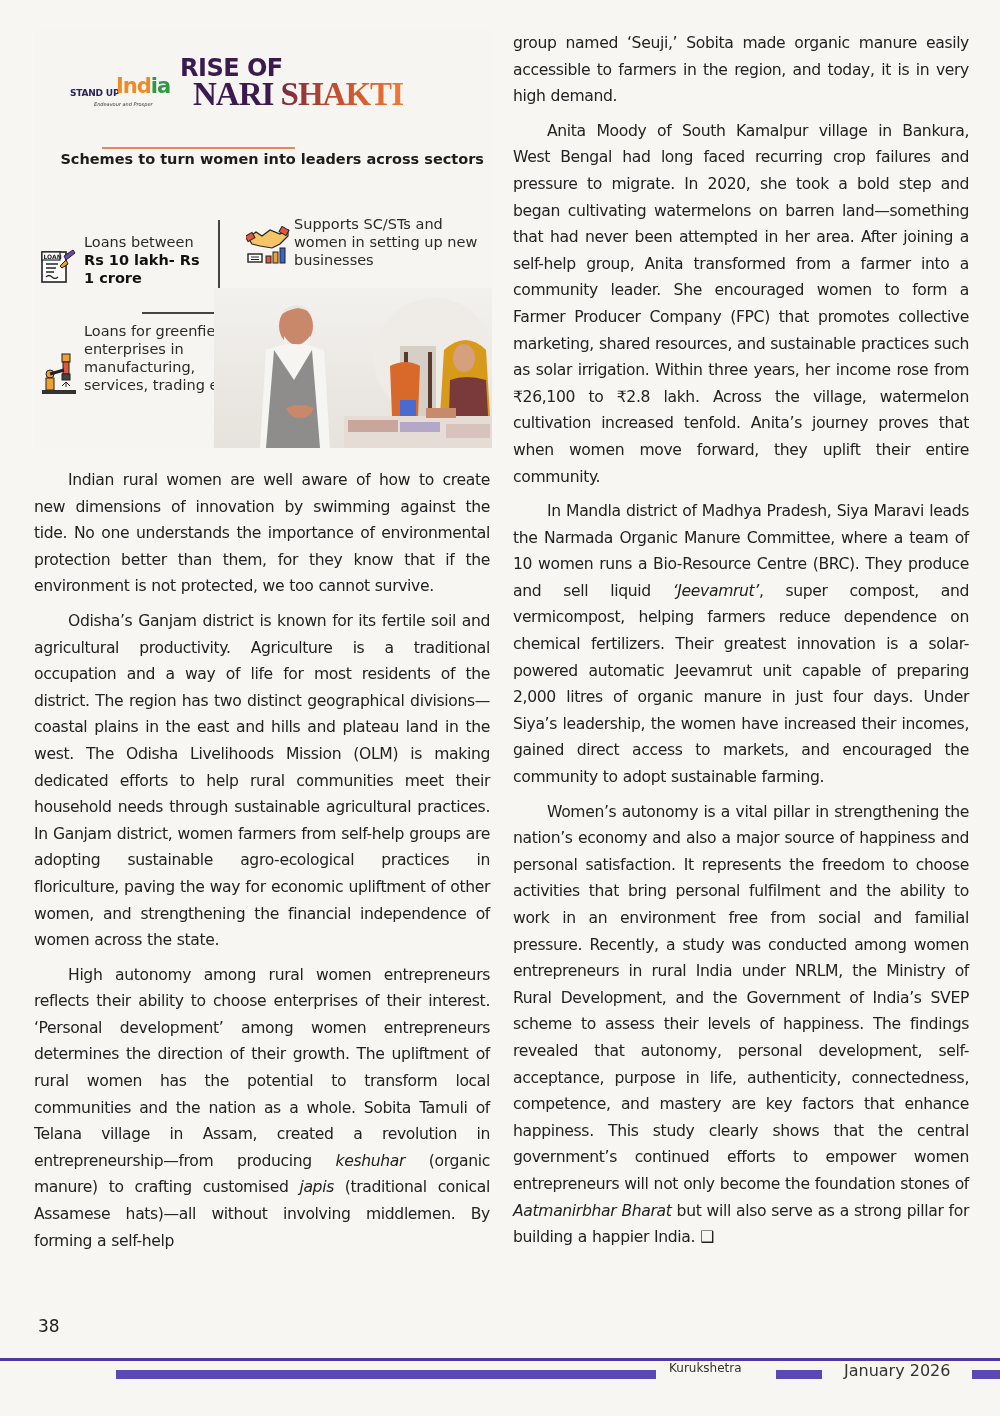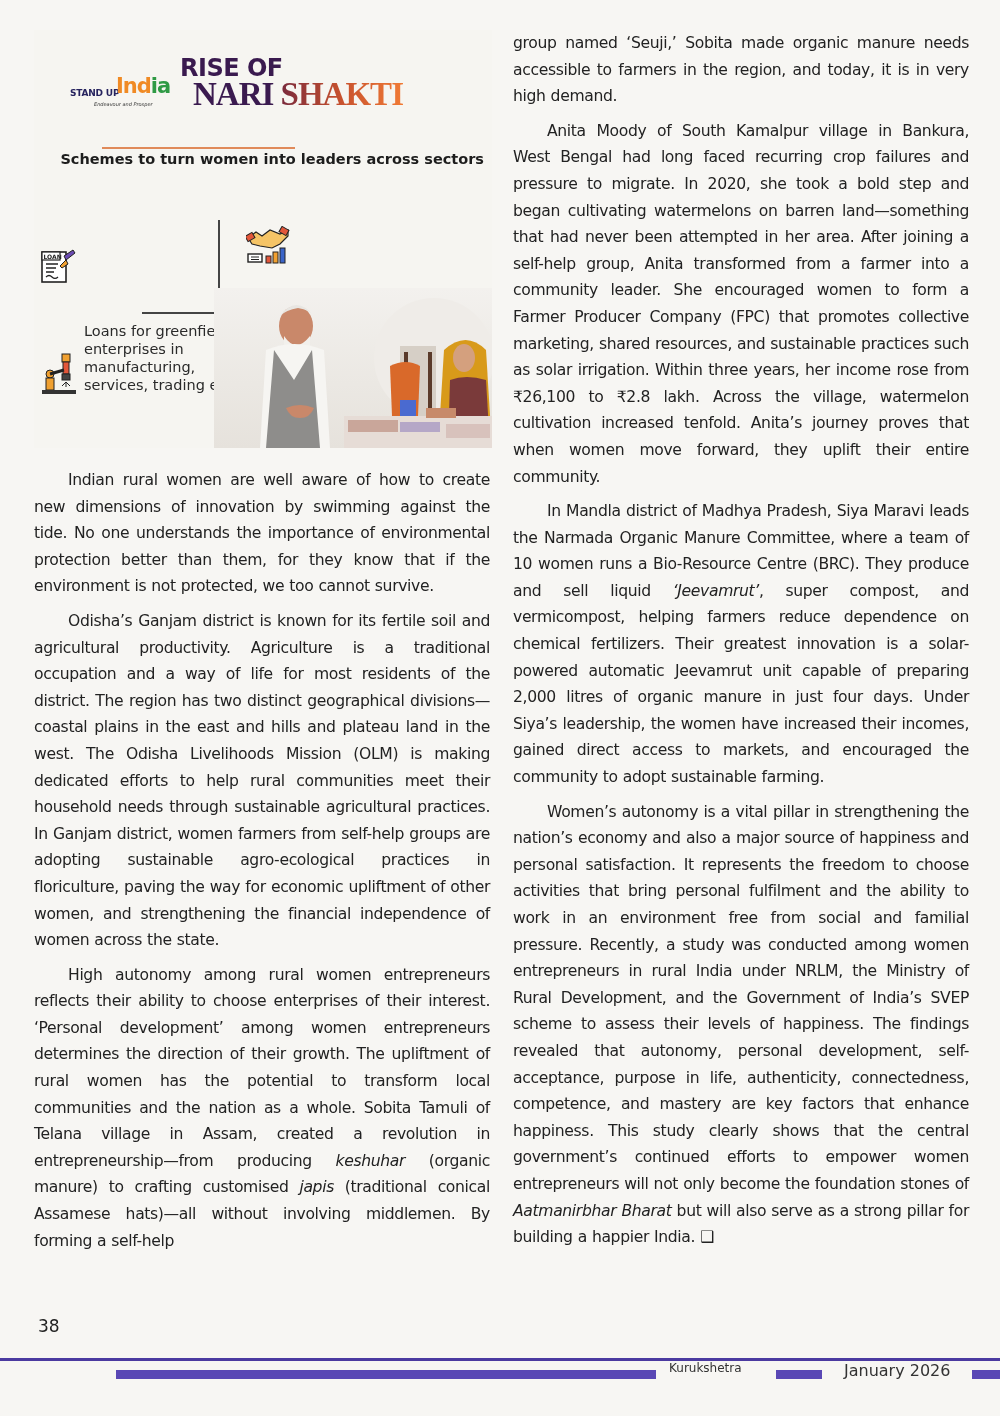--- a/index.html
+++ b/index.html
@@ -138,32 +138,37 @@
       <rect x="2" y="4" width="24" height="30" fill="#fff" stroke="#222" stroke-width="1.6"></rect>
       <rect x="2" y="4" width="18" height="8" fill="#fff" stroke="#222" stroke-width="1.2"></rect>
       <text x="3.5" y="10.5" font-size="6" font-weight="bold" fill="#222" font-family="DejaVu Sans, sans-serif">LOAN</text>
       <line x1="6" y1="16" x2="18" y2="16" stroke="#222" stroke-width="1.5"></line>
       <line x1="6" y1="20" x2="16" y2="20" stroke="#222" stroke-width="1.5"></line>
       <line x1="6" y1="24" x2="14" y2="24" stroke="#222" stroke-width="1.5"></line>
       <path d="M6 29 q3 -3 6 0 t6 0" stroke="#222" fill="none" stroke-width="1.2"></path>
       <polygon points="24,8 33,2 35,5 26,12" fill="#6b4bb3" stroke="#222" stroke-width="1"></polygon>
       <polygon points="20,18 26,12 28,16 22,20" fill="#f0a030" stroke="#222" stroke-width="1"></polygon>
     </svg>
+    <div class="feat feat-loans">
+      <span>Loans between</span><br>
+      <b>Rs 10 lakh- Rs 1 crore</b>
+    </div>
 
     <svg class="icon icon-hand" viewBox="0 0 44 40">
       <path d="M2 12 L10 6 L16 10 L24 4 L34 8 L42 4 L42 10 L34 18 L26 22 L14 20 L6 18 Z" fill="#f5c466" stroke="#222" stroke-width="1.2"></path>
       <rect x="34" y="2" width="8" height="6" fill="#e2563a" stroke="#222" stroke-width="1" transform="rotate(30 38 5)"></rect>
       <rect x="0" y="8" width="8" height="6" fill="#e2563a" stroke="#222" stroke-width="1" transform="rotate(-30 4 11)"></rect>
       <rect x="2" y="28" width="14" height="8" fill="#fff" stroke="#222" stroke-width="1.4"></rect>
       <line x1="5" y1="31" x2="13" y2="31" stroke="#222" stroke-width="1"></line>
       <line x1="5" y1="33.5" x2="13" y2="33.5" stroke="#222" stroke-width="1"></line>
       <rect x="20" y="30" width="5" height="7" fill="#e2563a" stroke="#222" stroke-width="1"></rect>
       <rect x="27" y="26" width="5" height="11" fill="#f0a030" stroke="#222" stroke-width="1"></rect>
       <rect x="34" y="22" width="5" height="15" fill="#3a64c8" stroke="#222" stroke-width="1"></rect>
     </svg>
+    <div class="feat feat-sc">Supports SC/STs and women in setting up new businesses</div>
 
     <svg class="icon icon-robot" viewBox="0 0 38 44">
       <rect x="22" y="2" width="8" height="8" fill="#f0a030" stroke="#222" stroke-width="1"></rect>
       <rect x="23" y="10" width="6" height="12" fill="#e2563a" stroke="#222" stroke-width="1"></rect>
       <circle cx="10" cy="22" r="4" fill="#f0a030" stroke="#222" stroke-width="1"></circle>
       <line x1="10" y1="22" x2="24" y2="18" stroke="#222" stroke-width="3"></line>
       <rect x="6" y="26" width="8" height="12" fill="#f0a030" stroke="#222" stroke-width="1"></rect>
       <rect x="22" y="22" width="8" height="6" fill="#444" stroke="#222" stroke-width="1"></rect>
       <path d="M26 30 l-4 4 M26 30 l4 4 M26 30 v5" stroke="#222" stroke-width="1"></path>
       <rect x="2" y="38" width="34" height="4" fill="#333"></rect>
@@ -203,21 +208,21 @@
 
   <div class="col col-left">
     <p>Indian rural women are well aware of how to create new dimensions of innovation by swimming against the tide. No one understands the importance of environmental protection better than them, for they know that if the environment is not protected, we too cannot survive.</p>
     <div class="gap"></div>
     <p>Odisha’s Ganjam district is known for its fertile soil and agricultural productivity. Agriculture is a traditional occupation and a way of life for most residents of the district. The region has two distinct geographical divisions—coastal plains in the east and hills and plateau land in the west. The Odisha Livelihoods Mission (OLM) is making dedicated efforts to help rural communities meet their household needs through sustainable agricultural practices. In Ganjam district, women farmers from self-help groups are adopting sustainable agro-ecological practices in floriculture, paving the way for economic upliftment of other women, and strengthening the financial independence of women across the state.</p>
     <div class="gap"></div>
     <p><span>High autonomy among rural women entrepreneurs reflects their ability to choose enterprises of their interest. ‘Personal development’ among women entrepreneurs determines the direction of their growth. The upliftment of rural women has the potential to transform local communities and the nation as a whole. Sobita Tamuli of Telana village in Assam, created a revolution in entrepreneurship—from producing </span><i>keshuhar</i><span> (organic manure) to crafting customised </span><i>japis</i><span> (traditional conical Assamese hats)—all without involving middlemen. By forming a self-help</span></p>
   </div>
 
   <div class="col col-right">
-    <p class="cont">group named ‘Seuji,’ Sobita made organic manure needs accessible to farmers in the region, and today, it is in very high demand.</p>
+    <p class="cont">group named ‘Seuji,’ Sobita made organic manure easily accessible to farmers in the region, and today, it is in very high demand.</p>
     <div class="gap"></div>
     <p>Anita Moody of South Kamalpur village in Bankura, West Bengal had long faced recurring crop failures and pressure to migrate. In 2020, she took a bold step and began cultivating watermelons on barren land—something that had never been attempted in her area. After joining a self-help group, Anita transformed from a farmer into a community leader. She encouraged women to form a Farmer Producer Company (FPC) that promotes collective marketing, shared resources, and sustainable practices such as solar irrigation. Within three years, her income rose from ₹26,100 to ₹2.8 lakh. Across the village, watermelon cultivation increased tenfold. Anita’s journey proves that when women move forward, they uplift their entire community.</p>
     <div class="gap"></div>
     <p><span>In Mandla district of Madhya Pradesh, Siya Maravi leads the Narmada Organic Manure Committee, where a team of 10 women runs a Bio-Resource Centre (BRC). They produce and sell liquid </span><i>‘Jeevamrut’</i><span>, super compost, and vermicompost, helping farmers reduce dependence on chemical fertilizers. Their greatest innovation is a solar-powered automatic Jeevamrut unit capable of preparing 2,000 litres of organic manure in just four days. Under Siya’s leadership, the women have increased their incomes, gained direct access to markets, and encouraged the community to adopt sustainable farming.</span></p>
     <div class="gap"></div>
     <p><span>Women’s autonomy is a vital pillar in strengthening the nation’s economy and also a major source of happiness and personal satisfaction. It represents the freedom to choose activities that bring personal fulfilment and the ability to work in an environment free from social and familial pressure. Recently, a study was conducted among women entrepreneurs in rural India under NRLM, the Ministry of Rural Development, and the Government of India’s SVEP scheme to assess their levels of happiness. The findings revealed that autonomy, personal development, self-acceptance, purpose in life, authenticity, connectedness, competence, and mastery are key factors that enhance happiness. This study clearly shows that the central government’s continued efforts to empower women entrepreneurs will not only become the foundation stones of </span><i>Aatmanirbhar Bharat</i><span> but will also serve as a strong pillar for building a happier India. </span><span>❑</span></p>
   </div>
 
   <div class="footer-top"></div>
   <div class="page-num">38</div>

